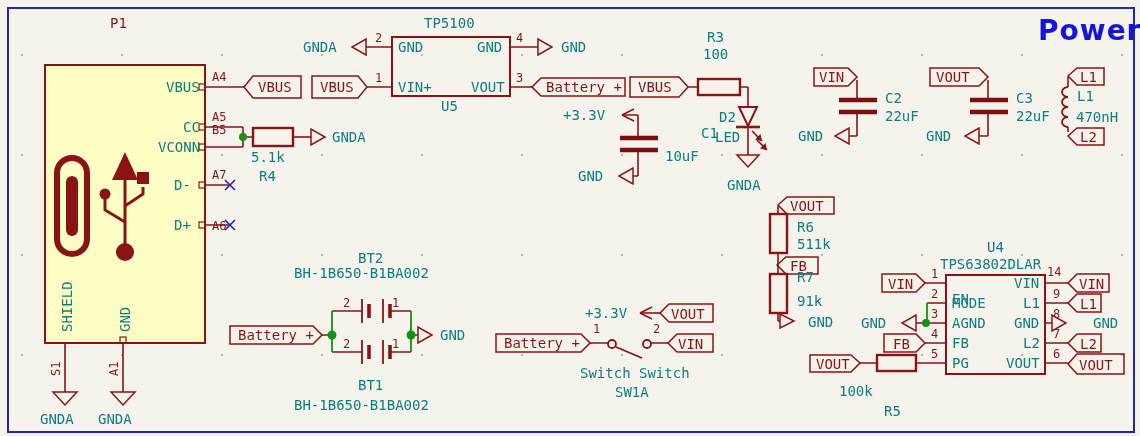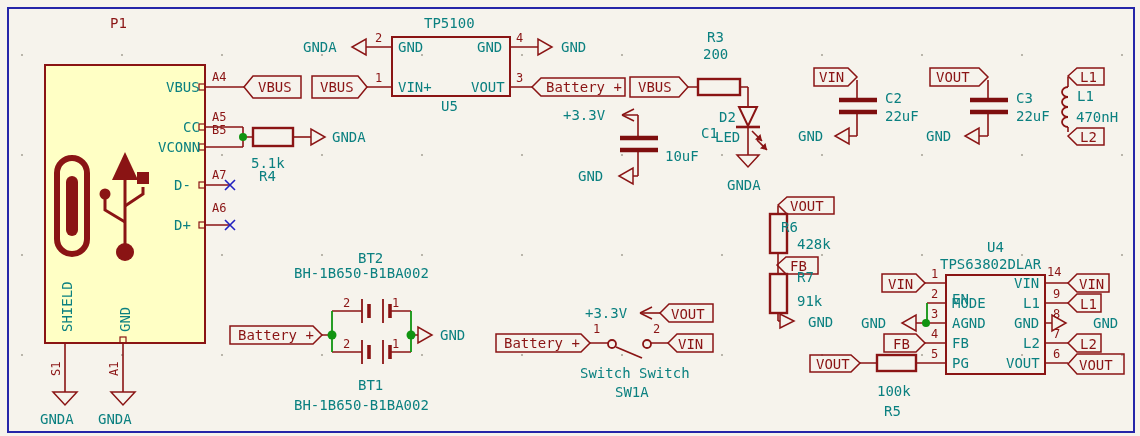--- a/index.html
+++ b/index.html
@@ -179,41 +179,42 @@
     <polygon points="668,343 677,334 713,334 713,352 677,352"></polygon>
     <polygon points="1068,283 1077,274 1109,274 1109,292 1077,292"></polygon>
     <polygon points="1068,303 1077,294 1101,294 1101,312 1077,312"></polygon>
     <polygon points="1068,343 1077,334 1101,334 1101,352 1077,352"></polygon>
     <polygon points="1068,364 1077,354 1124,354 1124,374 1077,374"></polygon>
   </g>
 </svg>
 
 <div id="border"></div>
 
+<div id="title">Power</div>
 
 <span class="t lbl" style="left:110px;top:16px">P1</span>
 <span class="t lbl" style="left:110px;top:16px;color:#0b8080"></span>
 <span class="t" style="left:166px;top:80px">VBUS</span>
 <span class="t" style="left:183px;top:120px">CC</span>
 <span class="t" style="left:158px;top:140px">VCONN</span>
 <span class="t" style="left:174px;top:178px">D-</span>
 <span class="t" style="left:174px;top:218px">D+</span>
 <span class="t vt" style="left:60px;top:332px">SHIELD</span>
 <span class="t vt" style="left:118px;top:332px">GND</span>
 <span class="t pin" style="left:212px;top:71px">A4</span>
 <span class="t pin" style="left:212px;top:111px">A5</span>
 <span class="t pin" style="left:212px;top:124px">B5</span>
 <span class="t pin" style="left:212px;top:169px">A7</span>
-<span class="t pin" style="left:212px;top:202px">A6</span>
+<span class="t pin" style="left:212px;top:220px">A6</span>
 <span class="t pin vt" style="left:50px;top:376px">S1</span>
 <span class="t pin vt" style="left:108px;top:376px">A1</span>
 <span class="t" style="left:40px;top:412px">GNDA</span>
 <span class="t" style="left:98px;top:412px">GNDA</span>
 
-<span class="t" style="left:251px;top:156px">5.1k</span>
+<span class="t" style="left:251px;top:150px">5.1k</span>
 <span class="t" style="left:259px;top:169px">R4</span>
 <span class="t" style="left:332px;top:130px">GNDA</span>
 
 <span class="t" style="left:424px;top:16px">TP5100</span>
 <span class="t" style="left:441px;top:99px">U5</span>
 <span class="t" style="left:398px;top:40px">GND</span>
 <span class="t" style="left:477px;top:40px">GND</span>
 <span class="t" style="left:398px;top:80px">VIN+</span>
 <span class="t" style="left:471px;top:80px">VOUT</span>
 <span class="t pin" style="left:375px;top:32px">2</span>
@@ -239,41 +240,41 @@
 <span class="t lbl" style="left:893px;top:337px">FB</span>
 <span class="t lbl" style="left:816px;top:357px">VOUT</span>
 <span class="t lbl" style="left:671px;top:307px">VOUT</span>
 <span class="t lbl" style="left:678px;top:337px">VIN</span>
 <span class="t lbl" style="left:1079px;top:277px">VIN</span>
 <span class="t lbl" style="left:1080px;top:297px">L1</span>
 <span class="t lbl" style="left:1080px;top:337px">L2</span>
 <span class="t lbl" style="left:1079px;top:358px">VOUT</span>
 
 <span class="t" style="left:707px;top:30px">R3</span>
-<span class="t" style="left:703px;top:47px">200</span>
+<span class="t" style="left:703px;top:47px">100</span>
 <span class="t" style="left:719px;top:110px">D2</span>
 <span class="t" style="left:715px;top:130px">LED</span>
 <span class="t" style="left:727px;top:178px">GNDA</span>
 
 <span class="t" style="left:563px;top:108px">+3.3V</span>
 <span class="t" style="left:701px;top:126px">C1</span>
 <span class="t" style="left:665px;top:149px">10uF</span>
 <span class="t" style="left:578px;top:169px">GND</span>
 
 <span class="t" style="left:885px;top:91px">C2</span>
 <span class="t" style="left:885px;top:109px">22uF</span>
 <span class="t" style="left:798px;top:129px">GND</span>
 <span class="t" style="left:1016px;top:91px">C3</span>
 <span class="t" style="left:1016px;top:109px">22uF</span>
 <span class="t" style="left:926px;top:129px">GND</span>
 <span class="t" style="left:1077px;top:89px">L1</span>
 <span class="t" style="left:1076px;top:110px">470nH</span>
 
-<span class="t" style="left:781px;top:220px">R6</span>
-<span class="t" style="left:797px;top:237px">428k</span>
+<span class="t" style="left:797px;top:220px">R6</span>
+<span class="t" style="left:797px;top:237px">511k</span>
 <span class="t" style="left:797px;top:270px">R7</span>
 <span class="t" style="left:797px;top:294px">91k</span>
 <span class="t" style="left:808px;top:315px">GND</span>
 
 <span class="t" style="left:987px;top:240px">U4</span>
 <span class="t" style="left:940px;top:257px">TPS63802DLAR</span>
 <span class="t" style="left:952px;top:292px">EN</span>
 <span class="t" style="left:952px;top:296px">MODE</span>
 <span class="t" style="left:952px;top:316px">AGND</span>
 <span class="t" style="left:952px;top:336px">FB</span>
@@ -288,21 +289,21 @@
 <span class="t pin" style="left:931px;top:308px">3</span>
 <span class="t pin" style="left:931px;top:328px">4</span>
 <span class="t pin" style="left:931px;top:348px">5</span>
 <span class="t pin" style="left:1047px;top:266px">14</span>
 <span class="t pin" style="left:1053px;top:288px">9</span>
 <span class="t pin" style="left:1053px;top:308px">8</span>
 <span class="t pin" style="left:1053px;top:328px">7</span>
 <span class="t pin" style="left:1053px;top:348px">6</span>
 <span class="t" style="left:861px;top:316px">GND</span>
 <span class="t" style="left:1093px;top:316px">GND</span>
-<span class="t" style="left:877px;top:384px">100k</span>
+<span class="t" style="left:839px;top:384px">100k</span>
 <span class="t" style="left:884px;top:404px">R5</span>
 
 <span class="t" style="left:358px;top:251px">BT2</span>
 <span class="t" style="left:294px;top:266px">BH-1B650-B1BA002</span>
 <span class="t" style="left:358px;top:378px">BT1</span>
 <span class="t" style="left:294px;top:398px">BH-1B650-B1BA002</span>
 <span class="t pin" style="left:343px;top:297px">2</span>
 <span class="t pin" style="left:392px;top:297px">1</span>
 <span class="t pin" style="left:343px;top:338px">2</span>
 <span class="t pin" style="left:392px;top:338px">1</span>

